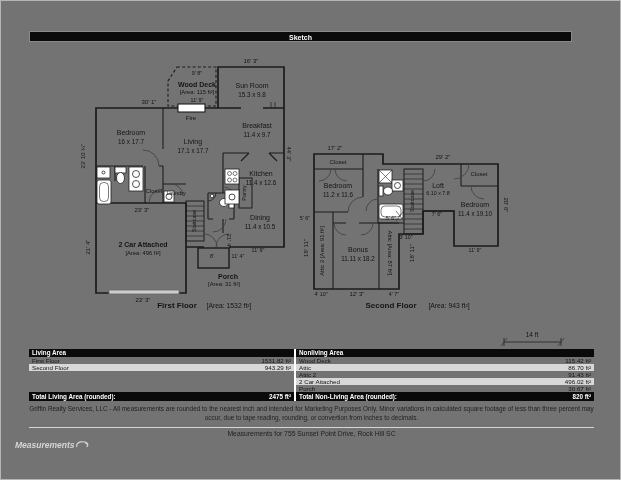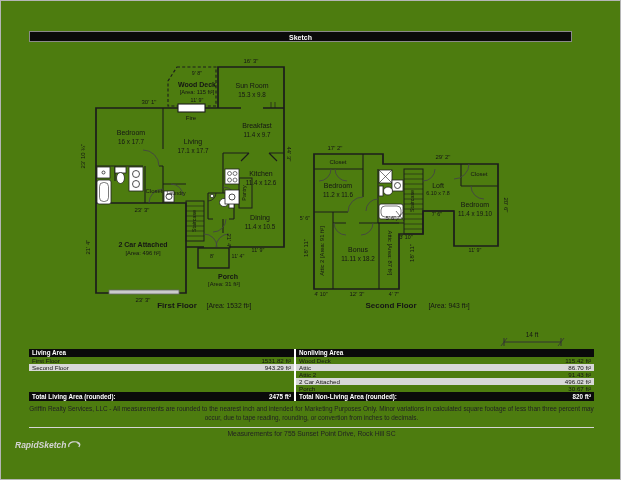--- a/index.html
+++ b/index.html
@@ -1,16 +1,16 @@
 <!DOCTYPE html>
 <html><head>
 <meta charset="utf-8">
 <style>
   html,body{margin:0;padding:0;background:#fff;}
-  .page{position:relative;width:621px;height:480px;background:#4d7c0f;border:1px solid #b5b5b5;
+  .page{position:relative;width:621px;height:480px;background:#737373;border:1px solid #b5b5b5;
         box-sizing:border-box;overflow:hidden;font-family:"Liberation Sans",sans-serif;color:#151515;}
   .titlebar{position:absolute;left:28px;top:30px;width:543px;height:11px;background:#0a0a0a;
             border:1px solid #8a8a8a;color:#fff;font-size:7px;font-weight:bold;text-align:center;
             line-height:11px;box-sizing:border-box;}
   svg.plan{position:absolute;left:0;top:0;}
   
   .lbl{position:absolute;transform:translate(-50%,-50%);white-space:nowrap;color:#151515;line-height:1;}
   .r-ccw{transform:translate(-50%,-50%) rotate(-90deg);}
   .r-cw{transform:translate(-50%,-50%) rotate(90deg);}
   .rm{font-size:7px;} .rmb{font-size:7px;font-weight:bold;}
@@ -309,19 +309,19 @@
         <span>Total Non-Living Area (rounded):</span>
         <span>820 ft²</span>
       </div>
     </div>
   </div>
 
   <div class="disclaimer">Griffin Realty Services, LLC - All measurements are rounded to the nearest inch and intended for Marketing Purposes Only.  Minor variations in calculated square footage of less than three percent may occur, due to tape reading, rounding, or convertion from inches to decimals.</div>
   <div class="footer-divider"></div>
   <div class="address">Measurements for 755 Sunset Point Drive, Rock Hill SC</div>
   <div class="watermark">
-    <span>RapidSketch</span>
+    <span>Measurements</span>
     <svg width="13" height="11" viewBox="0 0 13 11">
       <path d="M1,8 A5.5,3.8 0 1 1 12,5.5 M12,5.5 L9.5,4.2 M12,5.5 L10.8,8" stroke="#d5d5d5" stroke-width="1.2" fill="none"></path>
     </svg>
   </div>
 
 </div>
 
 </body></html>

